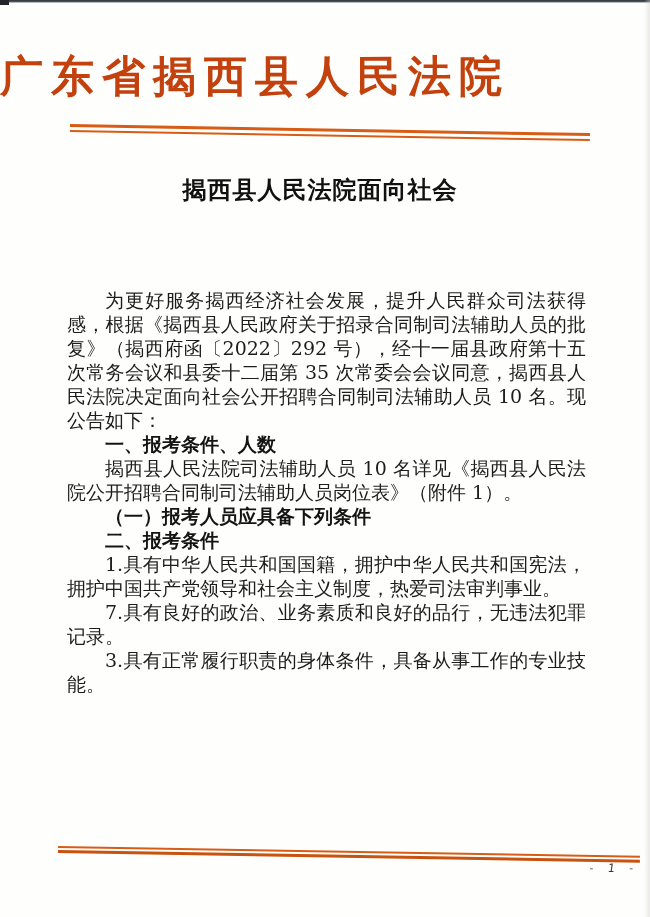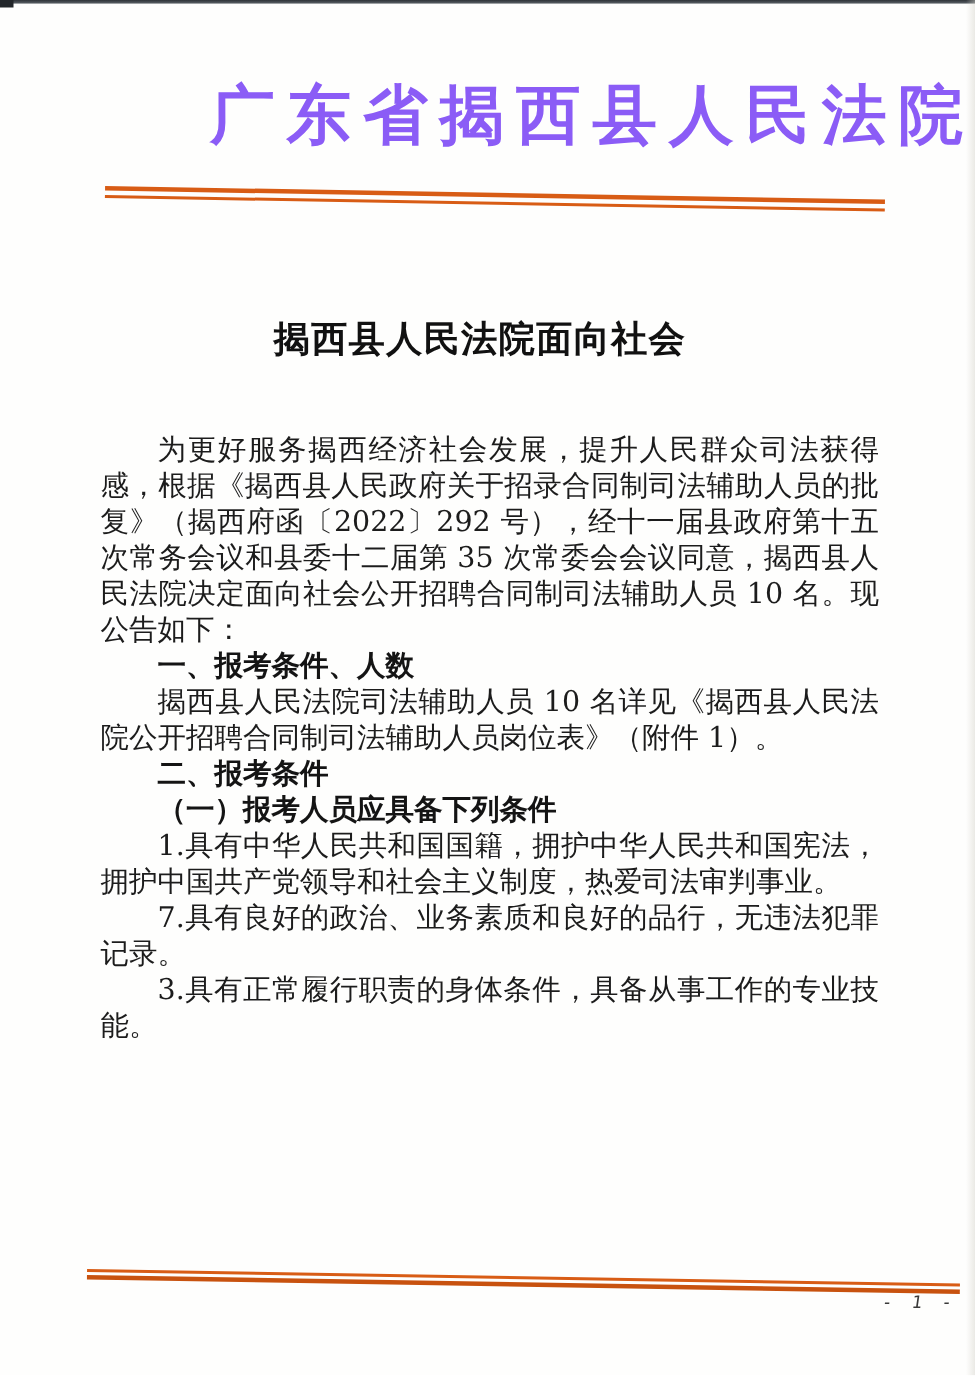--- a/index.html
+++ b/index.html
@@ -33,26 +33,26 @@
     top: 0; right: 0;
     width: 6px; height: 917px;
     background: linear-gradient(to right, rgba(255,255,255,0), rgba(210,208,200,0.45));
   }
   
   .letterhead {
     position: absolute;
     top: 48px;
     left: 0;
     width: 650px;
-    text-align: right;
+    text-align: left;
     font-family: "DejaVu Serif", "Liberation Serif", serif;
     font-weight: 700;
     font-size: 43px;
     letter-spacing: 8px;
-    color: #8b5cf6;
+    color: #c2410c;
     white-space: nowrap;
   }
   .header-rule {
     position: absolute;
     top: 124px;
     left: 70px;
     width: 520px;
     height: 8px;
     border-top: 3px solid #d85c15;
     border-bottom: 2px solid #d85c15;
@@ -65,21 +65,20 @@
     top: 170px;
     left: 0;
     width: 640px;
     text-align: center;
     font-family: "DejaVu Sans", "Liberation Sans", sans-serif;
     font-weight: 700;
     font-size: 24px;
     line-height: 40px;
     color: #111;
     letter-spacing: 1px;
-    margin-top: 36px;
   }
   
   .doc-body {
     position: absolute;
     top: 288px;
     left: 67px;
     width: 519px;
     font-size: 19px;
     line-height: 24px;
     text-align: justify;
@@ -132,22 +131,22 @@
   <div class="header-rule"></div>
 
   <div class="doc-title">
     <div>揭西县人民法院面向社会</div>
   </div>
 
   <div class="doc-body">
     <p>为更好服务揭西经济社会发展，提升人民群众司法获得感，根据《揭西县人民政府关于招录合同制司法辅助人员的批复》（揭西府函〔2022〕292 号），经十一届县政府第十五次常务会议和县委十二届第 35 次常委会会议同意，揭西县人民法院决定面向社会公开招聘合同制司法辅助人员 10 名。现公告如下：</p>
     <p class="heading">一、报考条件、人数</p>
     <p>揭西县人民法院司法辅助人员 10 名详见《揭西县人民法院公开招聘合同制司法辅助人员岗位表》（附件 1）。</p>
+    <p class="heading">（一）报考人员应具备下列条件</p>
     <p class="heading">二、报考条件</p>
-    <p class="heading">（一）报考人员应具备下列条件</p>
     <p>1.具有中华人民共和国国籍，拥护中华人民共和国宪法，拥护中国共产党领导和社会主义制度，热爱司法审判事业。</p>
     <p>7.具有良好的政治、业务素质和良好的品行，无违法犯罪记录。</p>
     <p>3.具有正常履行职责的身体条件，具备从事工作的专业技能。</p>
   </div>
 
   <div class="footer-rule"></div>
 
   <div class="page-number">- 1 -</div>
 
 </div>

